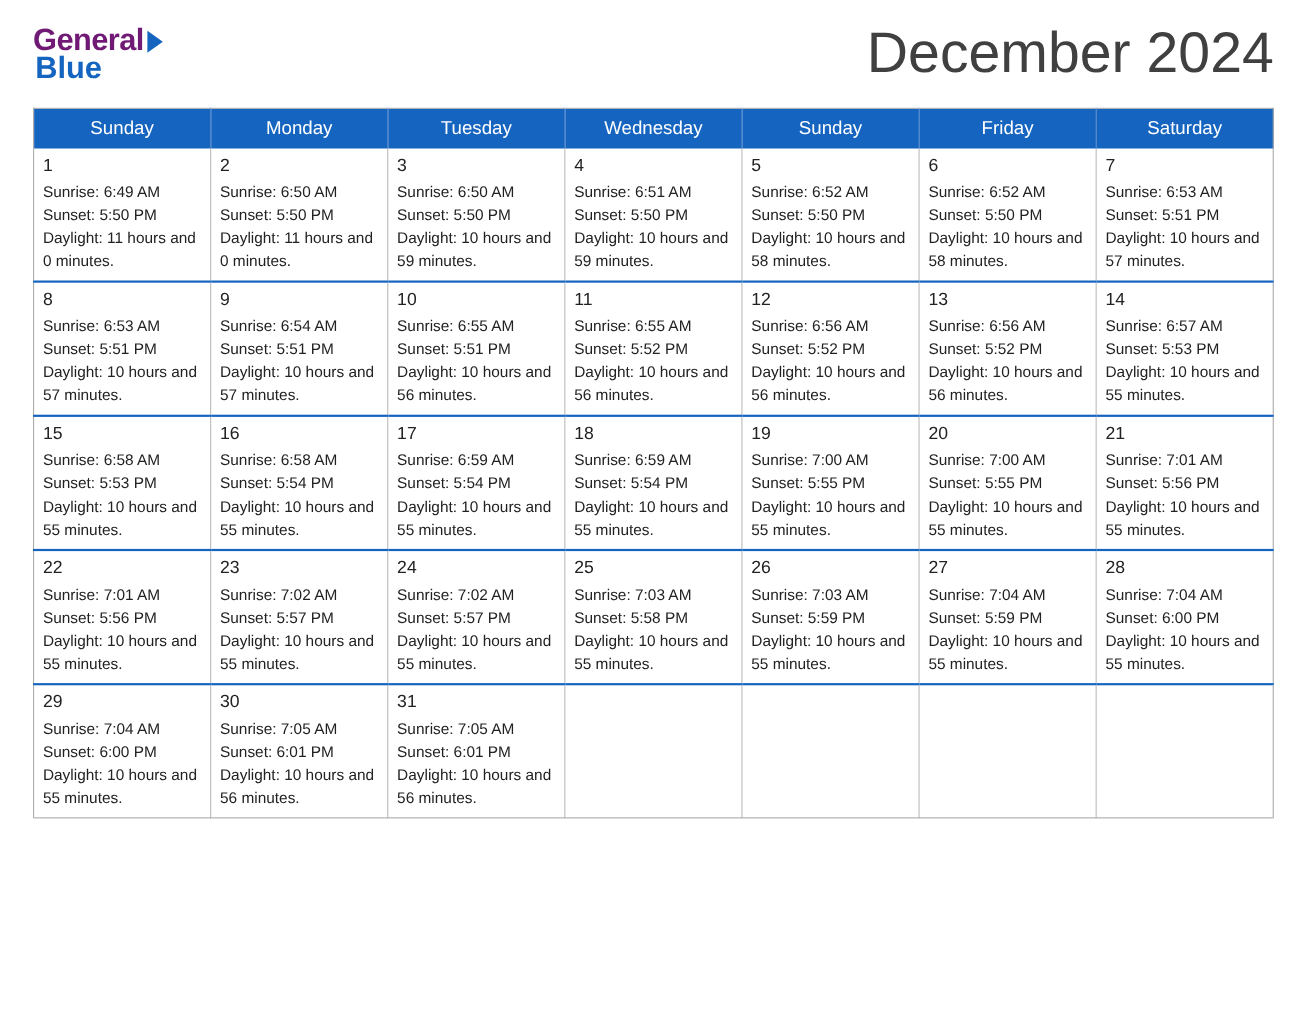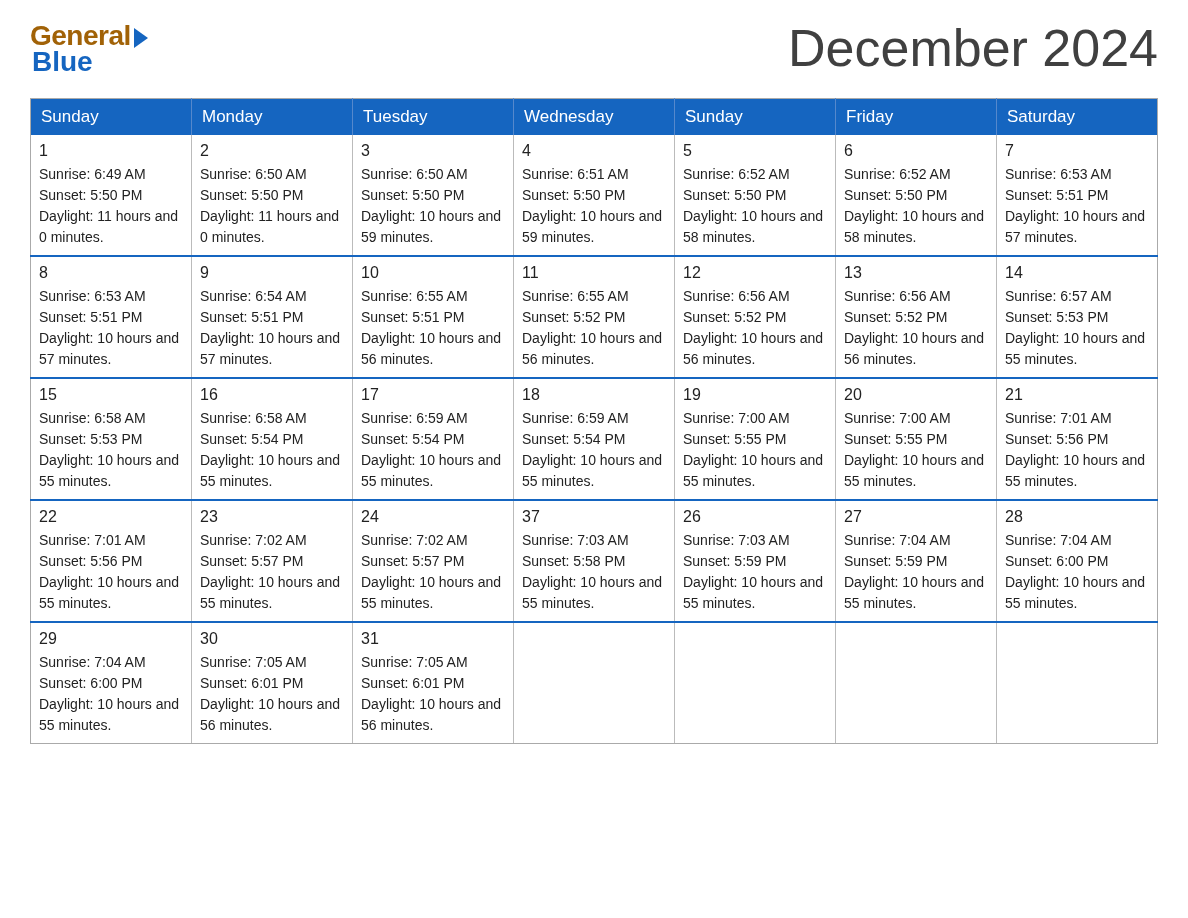--- a/index.html
+++ b/index.html
@@ -21,21 +21,21 @@
       flex-direction: column;
       align-items: flex-start;
     }
     .logo-top {
       display: flex;
       align-items: center;
     }
     .logo-general {
       font-size: 28px;
       font-weight: bold;
-      color: #a16207;
+      color: #701a75;
       letter-spacing: -0.5px;
     }
     .logo-arrow {
       width: 0;
       height: 0;
       border-left: 14px solid #1565c0;
       border-top: 10px solid transparent;
       border-bottom: 10px solid transparent;
       margin-left: 3px;
       margin-top: 4px;
@@ -63,21 +63,21 @@
     }
     .calendar {
       width: 100%;
       border-collapse: collapse;
       border: 1px solid #aaa;
     }
     .calendar th {
       background-color: #1565c0;
       color: white;
       padding: 8px 10px;
-      text-align: left;
+      text-align: center;
       font-size: 17px;
       font-weight: normal;
       border-right: 1px solid #5588cc;
     }
     .calendar th:last-child {
       border-right: none;
     }
     .calendar td {
       vertical-align: top;
       padding: 7px 8px;
@@ -332,21 +332,21 @@
       </td>
         <td>
         <span class="day-number">24</span>
         <div class="day-info">
           Sunrise: 7:02 AM<br>
           Sunset: 5:57 PM<br>
           Daylight: 10 hours and 55 minutes.
         </div>
       </td>
         <td>
-        <span class="day-number">37</span>
+        <span class="day-number">25</span>
         <div class="day-info">
           Sunrise: 7:03 AM<br>
           Sunset: 5:58 PM<br>
           Daylight: 10 hours and 55 minutes.
         </div>
       </td>
         <td>
         <span class="day-number">26</span>
         <div class="day-info">
           Sunrise: 7:03 AM<br>

